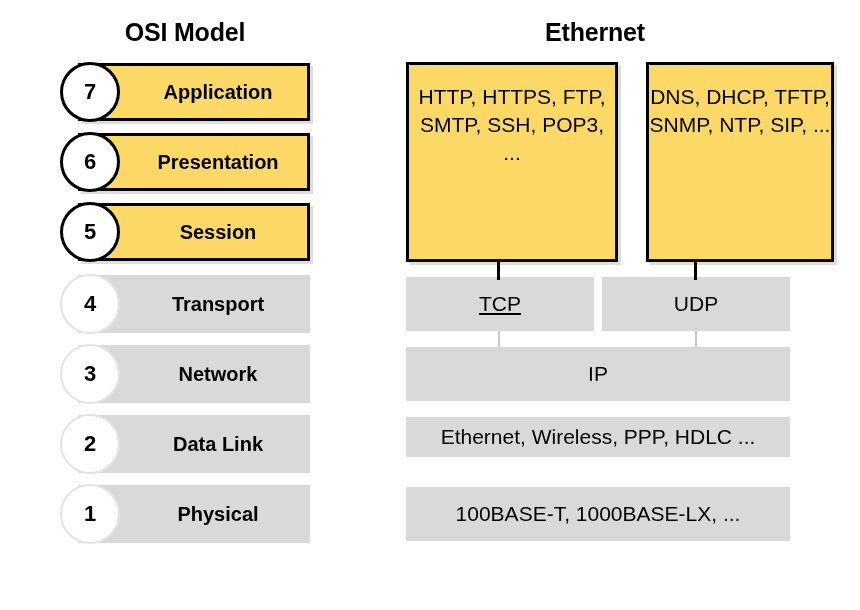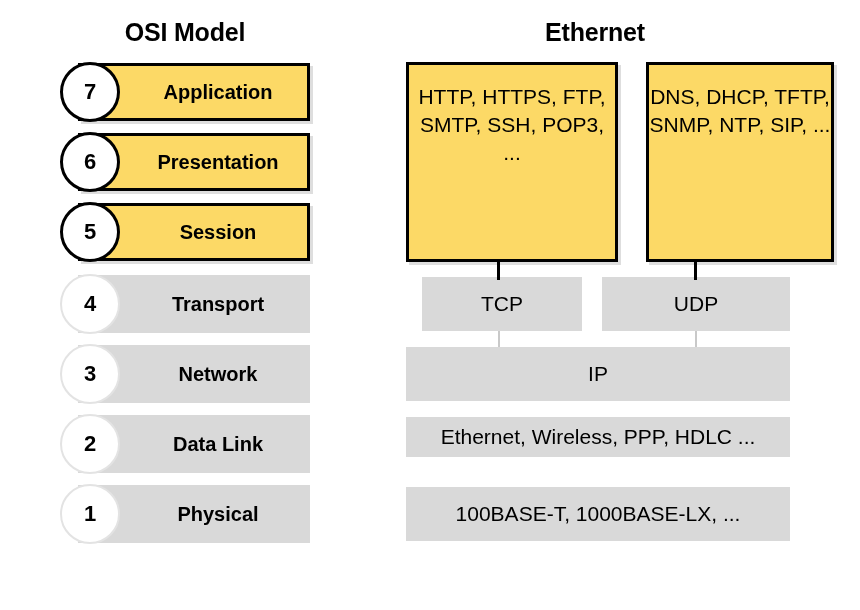--- a/index.html
+++ b/index.html
@@ -196,21 +196,21 @@
   <div class="conn light" style="left:695px; top:331px; height:16px;"></div>
 
   <div class="pbox yellowbox" style="left:406px; top:62px; width:212px; height:200px;">
     <span>HTTP, HTTPS, FTP, SMTP, SSH, POP3, ...</span>
   </div>
 
   <div class="pbox yellowbox" style="left:602px; top:62px; width:188px; height:200px;margin-left:44px;">
     <span>DNS, DHCP, TFTP, SNMP, NTP, SIP, ...</span>
   </div>
 
-  <div class="pbox greybox" style="left:422px; top:277px; width:160px; height:54px;">
+  <div class="pbox greybox" style="left:406px; top:277px; width:188px; height:54px;text-decoration:underline;">
     <span>TCP</span>
   </div>
 
   <div class="pbox greybox" style="left:602px; top:277px; width:188px; height:54px;">
     <span>UDP</span>
   </div>
 
   <div class="pbox greybox" style="left:406px; top:347px; width:384px; height:54px;">
     <span>IP</span>
   </div>

